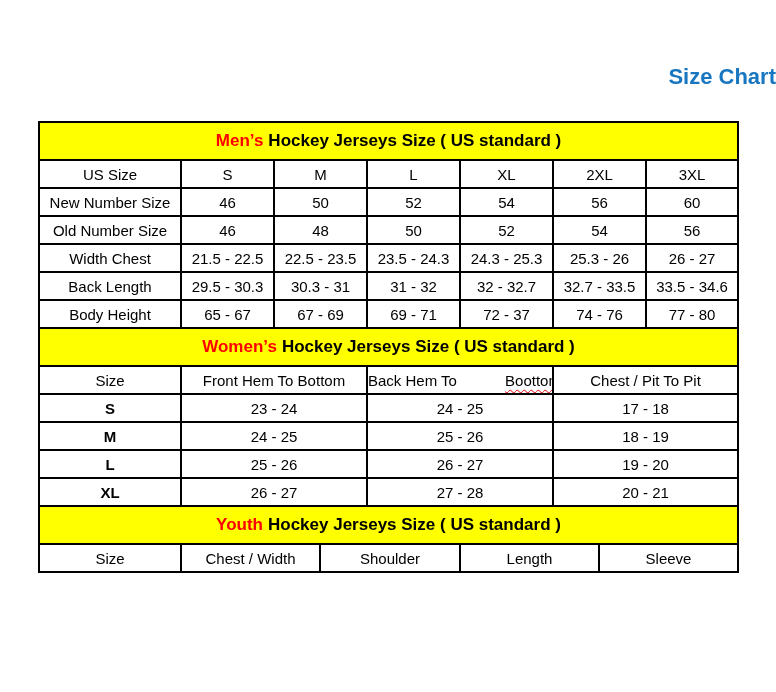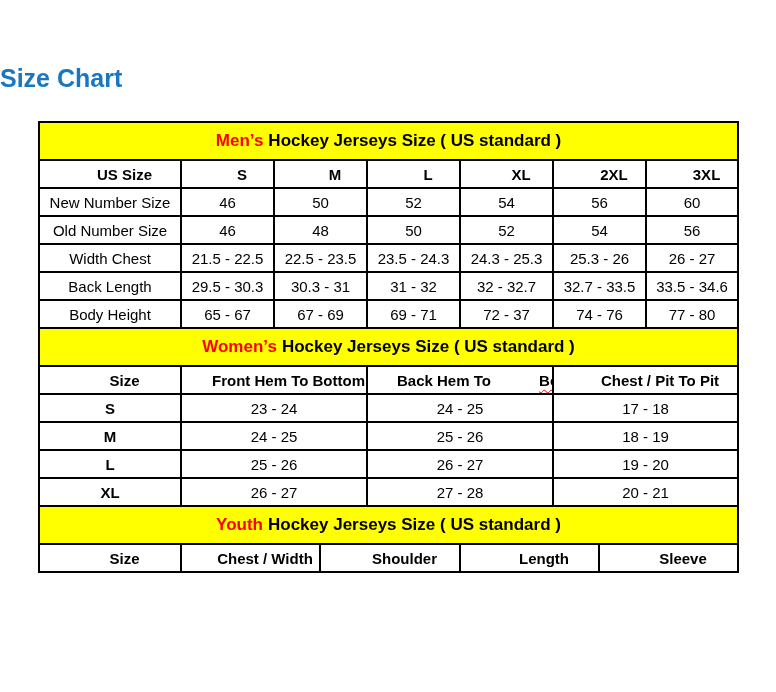--- a/index.html
+++ b/index.html
@@ -13,22 +13,22 @@
     height: 692px;
     background: #ffffff;
     overflow: hidden;
     font-family: "Liberation Sans", sans-serif;
   }
   .title {
     position: absolute;
     top: 64px;
     left: 0;
     width: 776px;
-    text-align: left;
-    font-size: 25px;
+    text-align: right;
+    font-size: 22px;
     font-weight: bold;
     color: #1877C0;
   }
   .chart {
     position: absolute;
     top: 121px;
     left: 38px;
     width: 699px;
     border-radius: 12px;
   }
@@ -43,21 +43,21 @@
   th, td {
     border: 2px solid #000000;
     text-align: center;
     vertical-align: middle;
     padding: 0;
     height: 26px;
     font-size: 15px;
     overflow: hidden;
     white-space: nowrap;
   }
-  th { font-weight: bold; padding-left: 29px; }
+  th { font-weight: normal; }
   td { font-weight: normal; }
   td.bold { font-weight: bold; }
   .section-head {
     background: #FFFF00;
     height: 36px;
     font-size: 17px;
     font-weight: bold;
   }
   .accent {
     color: #FF0000;

